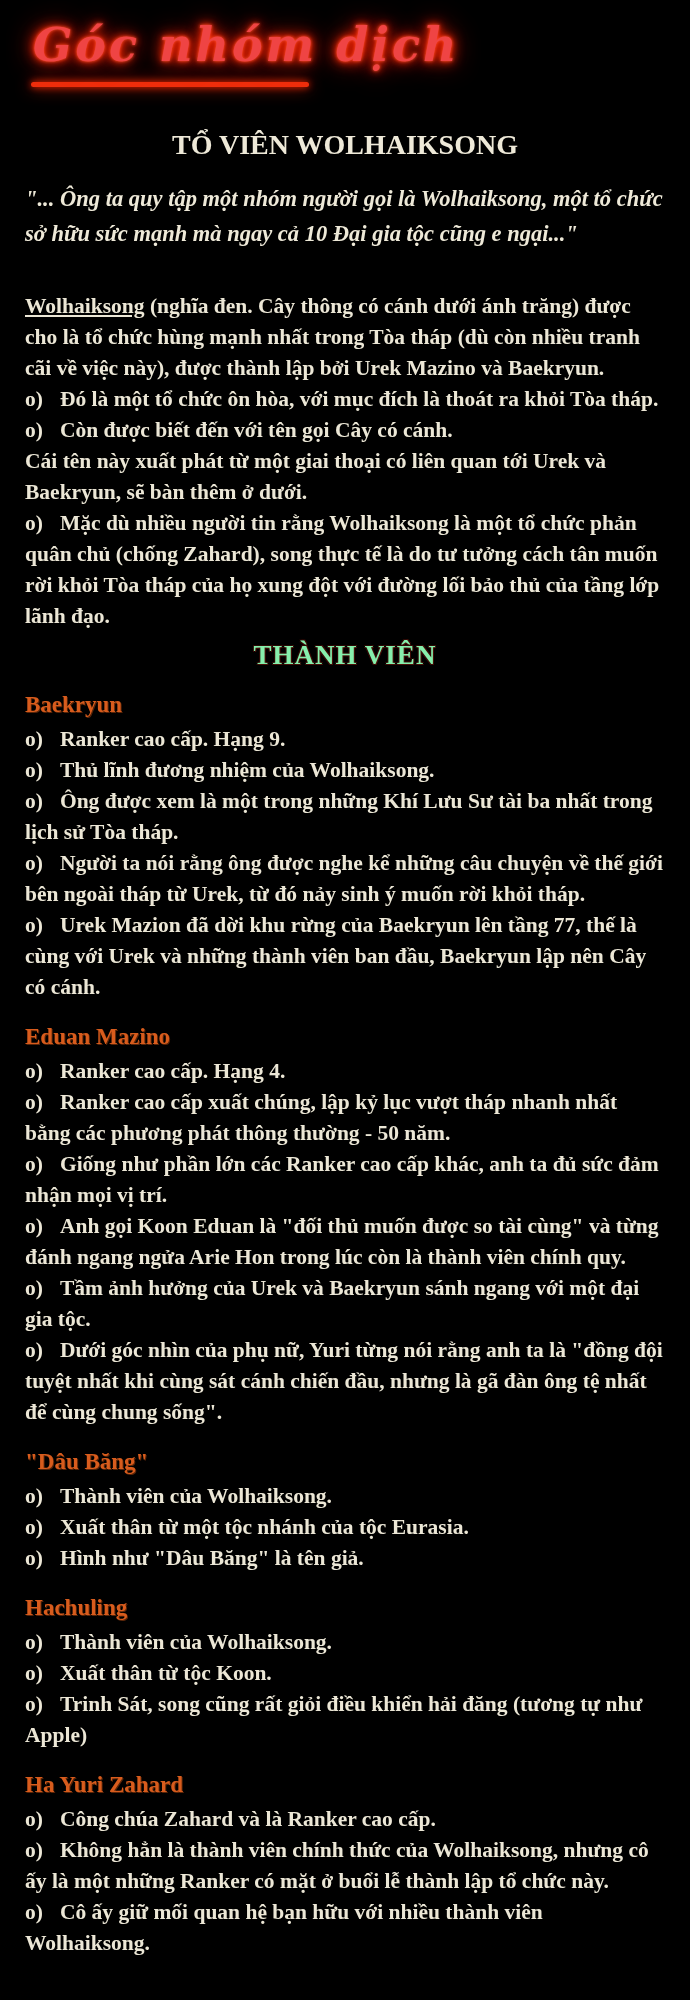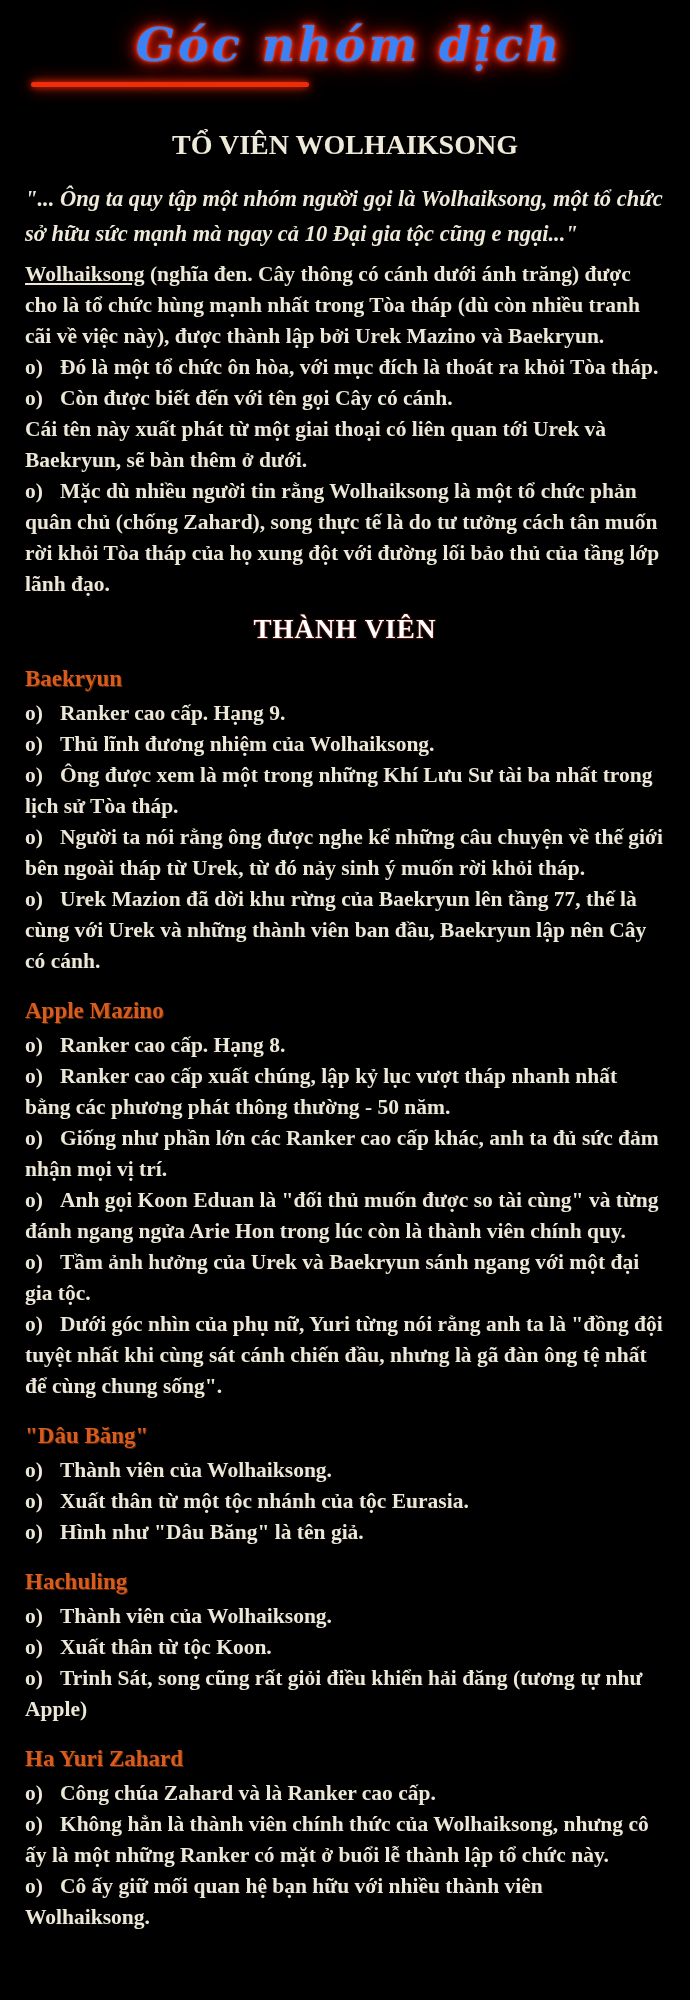--- a/index.html
+++ b/index.html
@@ -12,28 +12,27 @@
   }
   .page { padding: 14px 25px 40px 25px; box-sizing: border-box; }
 
   
   .logo {
     font-family: "DejaVu Serif", serif;
     font-style: italic;
     font-weight: bold;
     font-size: 46px;
     letter-spacing: 3px;
-    color: #3b82f6;
+    color: #ef4444;
     margin: 4px 0 4px 8px;
     text-shadow:
       0 0 3px #ff5030,
       0 0 7px #ff2800,
       0 0 14px #ff2000,
       0 0 26px #d41b00;
-    text-align: center;
   }
   .logo-underline {
     width: 278px;
     height: 5px;
     margin: 10px 0 0 6px;
     background: #ee2e0c;
     border-radius: 3px;
     box-shadow: 0 0 7px #ff2800, 0 0 16px #cf2000;
   }
 
@@ -54,31 +53,31 @@
     color: #eee9d8;
   }
 
   .body-par, .bullet {
     font-size: 21.5px;
     font-weight: bold;
     line-height: 31px;
     margin: 0;
     color: #ece7d6;
   }
-  .intro-lead { margin-top: 8px; }
+  .intro-lead { margin-top: 40px; }
   .lead-underline { text-decoration: underline; }
   .marker { margin-right: 17px; }
 
   h2.members {
     text-align: center;
     font-size: 27px;
     font-weight: bold;
     letter-spacing: 1px;
-    color: #ffffff;
-    margin: 14px 0 8px 0;
+    color: #86efac;
+    margin: 8px 0 8px 0;
     text-shadow: 1px 1px 0 #4a0f08, -1px -1px 0 #2a0804, 1px -1px 0 #3a0b06, -1px 1px 0 #3a0b06;
   }
 
   h3.section-heading {
     font-size: 23px;
     font-weight: bold;
     color: #d85c1d;
     margin: 21px 0 6px 0;
     text-shadow: 1px 1px 0 #5a2508;
   }
@@ -115,22 +114,22 @@
   <div id="sections">
       <section>
         <h3 class="section-heading">Baekryun</h3>
         <p class="bullet"><span class="marker">o)</span><span>Ranker cao cấp. Hạng 9.</span></p>
         <p class="bullet"><span class="marker">o)</span><span>Thủ lĩnh đương nhiệm của Wolhaiksong.</span></p>
         <p class="bullet"><span class="marker">o)</span><span>Ông được xem là một trong những Khí Lưu Sư tài ba nhất trong lịch sử Tòa tháp.</span></p>
         <p class="bullet"><span class="marker">o)</span><span>Người ta nói rằng ông được nghe kể những câu chuyện về thế giới bên ngoài tháp từ Urek, từ đó nảy sinh ý muốn rời khỏi tháp.</span></p>
         <p class="bullet"><span class="marker">o)</span><span>Urek Mazion đã dời khu rừng của Baekryun lên tầng 77, thế là cùng với Urek và những thành viên ban đầu, Baekryun lập nên Cây có cánh.</span></p>
       </section>
       <section>
-        <h3 class="section-heading">Apple Mazino</h3>
-        <p class="bullet"><span class="marker">o)</span><span>Ranker cao cấp. Hạng 8.</span></p>
+        <h3 class="section-heading">Eduan Mazino</h3>
+        <p class="bullet"><span class="marker">o)</span><span>Ranker cao cấp. Hạng 4.</span></p>
         <p class="bullet"><span class="marker">o)</span><span>Ranker cao cấp xuất chúng, lập kỷ lục vượt tháp nhanh nhất bằng các phương phát thông thường - 50 năm.</span></p>
         <p class="bullet"><span class="marker">o)</span><span>Giống như phần lớn các Ranker cao cấp khác, anh ta đủ sức đảm nhận mọi vị trí.</span></p>
         <p class="bullet"><span class="marker">o)</span><span>Anh gọi Koon Eduan là "đối thủ muốn được so tài cùng" và từng đánh ngang ngửa Arie Hon trong lúc còn là thành viên chính quy.</span></p>
         <p class="bullet"><span class="marker">o)</span><span>Tầm ảnh hưởng của Urek và Baekryun sánh ngang với một đại gia tộc.</span></p>
         <p class="bullet"><span class="marker">o)</span><span>Dưới góc nhìn của phụ nữ, Yuri từng nói rằng anh ta là "đồng đội tuyệt nhất khi cùng sát cánh chiến đầu, nhưng là gã đàn ông tệ nhất để cùng chung sống".</span></p>
       </section>
       <section>
         <h3 class="section-heading">"Dâu Băng"</h3>
         <p class="bullet"><span class="marker">o)</span><span>Thành viên của Wolhaiksong.</span></p>
         <p class="bullet"><span class="marker">o)</span><span>Xuất thân từ một tộc nhánh của tộc Eurasia.</span></p>

